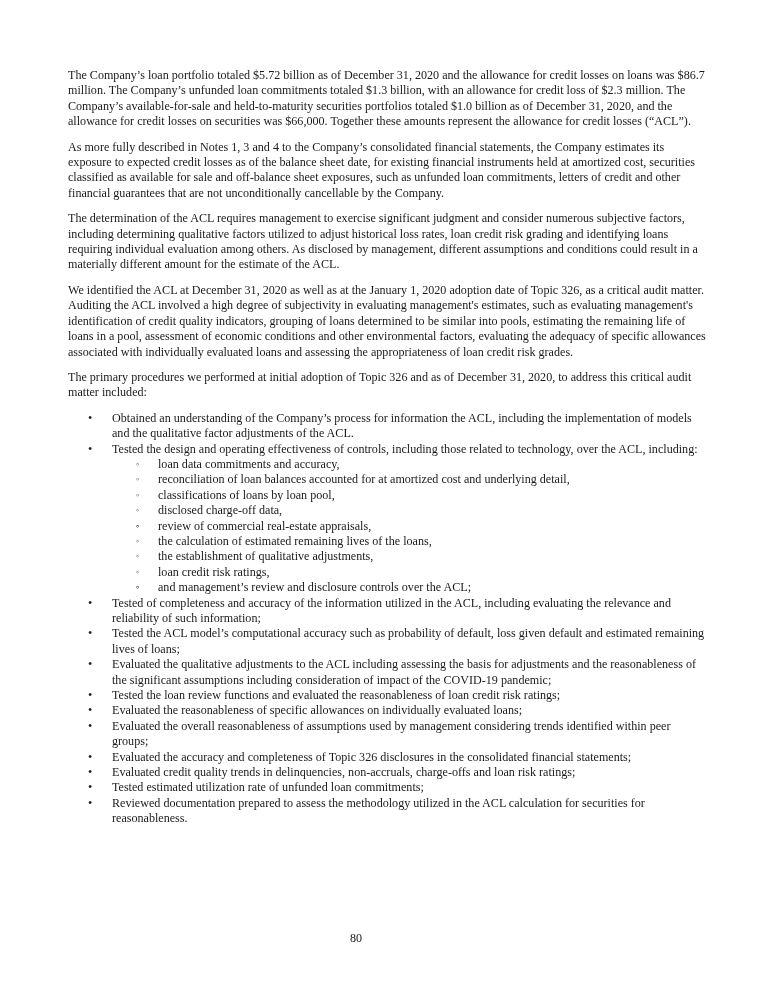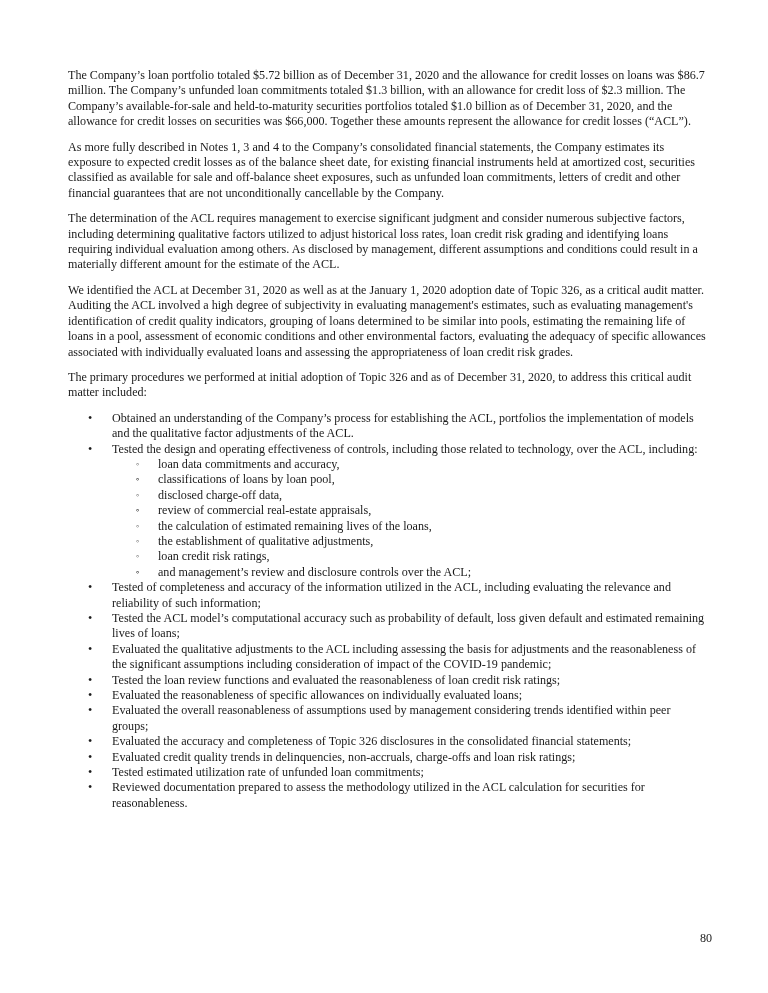--- a/index.html
+++ b/index.html
@@ -10,39 +10,39 @@
   }
   .page { position: absolute; left: 68px; top: 68px; width: 640px; }
   .heading { font-weight: bold; font-style: italic; text-decoration: underline; margin: 0 0 10px 0; }
   p { margin: 0 0 10px 0; }
   ul.bullets { list-style: none; margin: 0; padding: 0 0 0 44px; }
   ul.bullets > li { position: relative; }
   ul.bullets > li .marker { position: absolute; left: -24px; top: 0; }
   ul.subs { list-style: none; margin: 0; padding: 0 0 0 46px; }
   ul.subs > li { position: relative; }
   ul.subs > li .marker { position: absolute; left: -22px; top: 0; font-size: 9px; color: #444; }
-  .pagenum { position: absolute; top: 931px; left: 0; width: 712px; text-align: right; }
+  .pagenum { position: absolute; top: 931px; left: 0; width: 712px; text-align: center; }
 </style>
 </head>
 <body>
 
 <div class="page">
 
   <p>The Company’s loan portfolio totaled $5.72 billion as of December 31, 2020 and the allowance for credit losses on loans was $86.7 million.  The Company’s unfunded loan commitments totaled $1.3 billion, with an allowance for credit loss of $2.3 million.  The Company’s available-for-sale and held-to-maturity securities portfolios totaled $1.0 billion as of December 31, 2020, and the allowance for credit losses on securities was $66,000.  Together these amounts represent the allowance for credit losses (“ACL”).</p>
   <p>As more fully described in Notes 1, 3 and 4 to the Company’s consolidated financial statements, the Company estimates its exposure to expected credit losses as of the balance sheet date, for existing financial instruments held at amortized cost, securities classified as available for sale and off-balance sheet exposures, such as unfunded loan commitments, letters of credit and other financial guarantees that are not unconditionally cancellable by the Company.</p>
   <p>The determination of the ACL requires management to exercise significant judgment and consider numerous subjective factors, including determining qualitative factors utilized to adjust historical loss rates, loan credit risk grading and identifying loans requiring individual evaluation among others.  As disclosed by management, different assumptions and conditions could result in a materially different amount for the estimate of the ACL.</p>
   <p>We identified the ACL at December 31, 2020 as well as at the January 1, 2020 adoption date of Topic 326, as a critical audit matter. Auditing the ACL involved a high degree of subjectivity in evaluating management's estimates, such as evaluating management's identification of credit quality indicators, grouping of loans determined to be similar into pools, estimating the remaining life of loans in a pool, assessment of economic conditions and other environmental factors, evaluating the adequacy of specific allowances associated with individually evaluated loans and assessing the appropriateness of loan credit risk grades.</p>
   <p>The primary procedures we performed at initial adoption of Topic 326 and as of December 31, 2020, to address this critical audit matter included:</p>
 
   <ul class="bullets">
-    <li><span class="marker">•</span><span>Obtained an understanding of the Company’s process for establishing the ACL, portfolios the implementation of models and the qualitative factor adjustments of the ACL.</span></li>
+    <li><span class="marker">•</span><span>Obtained an understanding of the Company’s process for information the ACL, including the implementation of models and the qualitative factor adjustments of the ACL.</span></li>
     <li><span class="marker">•</span><span>Tested the design and operating effectiveness of controls, including those related to technology, over the ACL, including:</span>
       <ul class="subs">
         <li><span class="marker">◦</span><span>loan data commitments and accuracy,</span></li>
-        <li><span class="marker">◦</span></li>
+        <li><span class="marker">◦</span><span>reconciliation of loan balances accounted for at amortized cost and underlying detail,</span></li>
         <li><span class="marker">◦</span><span>classifications of loans by loan pool,</span></li>
         <li><span class="marker">◦</span><span>disclosed charge-off data,</span></li>
         <li><span class="marker">◦</span></li>
         <li><span class="marker">◦</span><span>review of commercial real-estate appraisals,</span></li>
         <li><span class="marker">◦</span><span>the calculation of estimated remaining lives of the loans,</span></li>
         <li><span class="marker">◦</span><span>the establishment of qualitative adjustments,</span></li>
         <li><span class="marker">◦</span><span>loan credit risk ratings,</span></li>
         <li><span class="marker">◦</span></li>
         <li><span class="marker">◦</span><span>and management’s review and disclosure controls over the ACL;</span></li>
       </ul>

